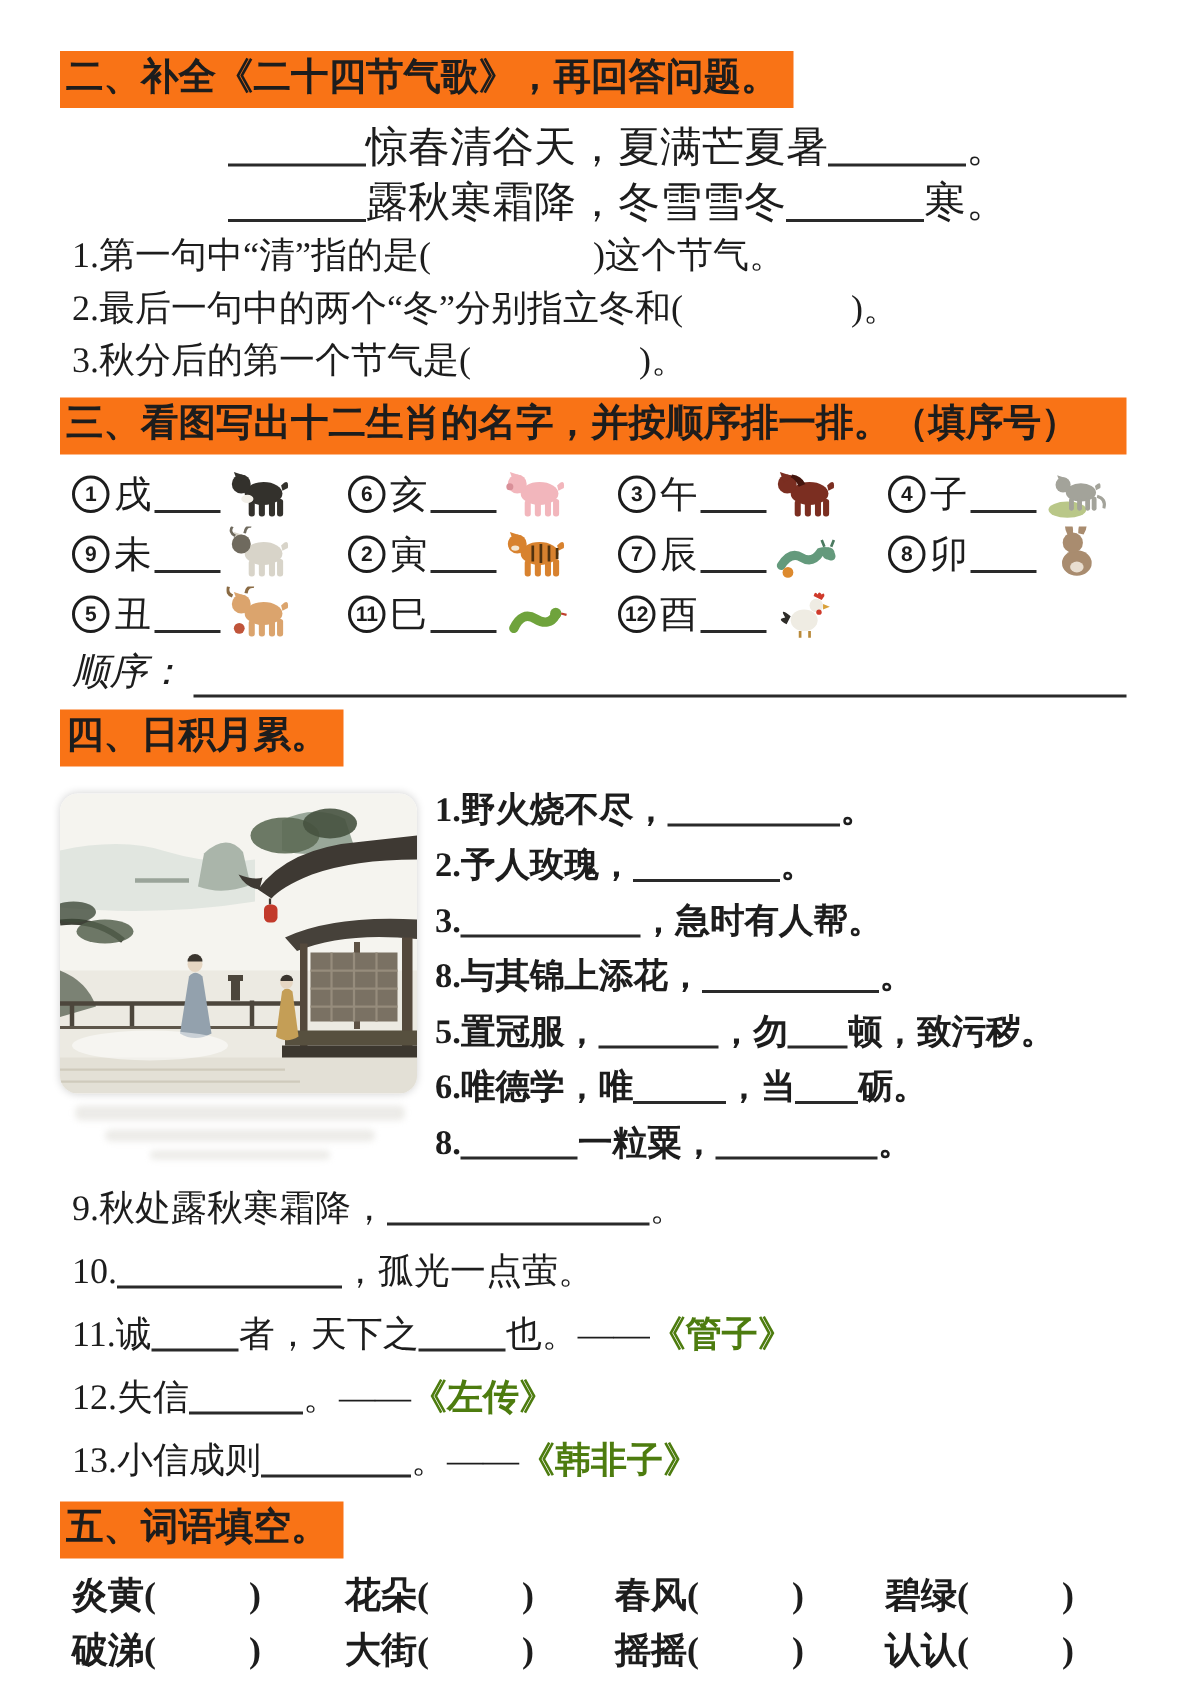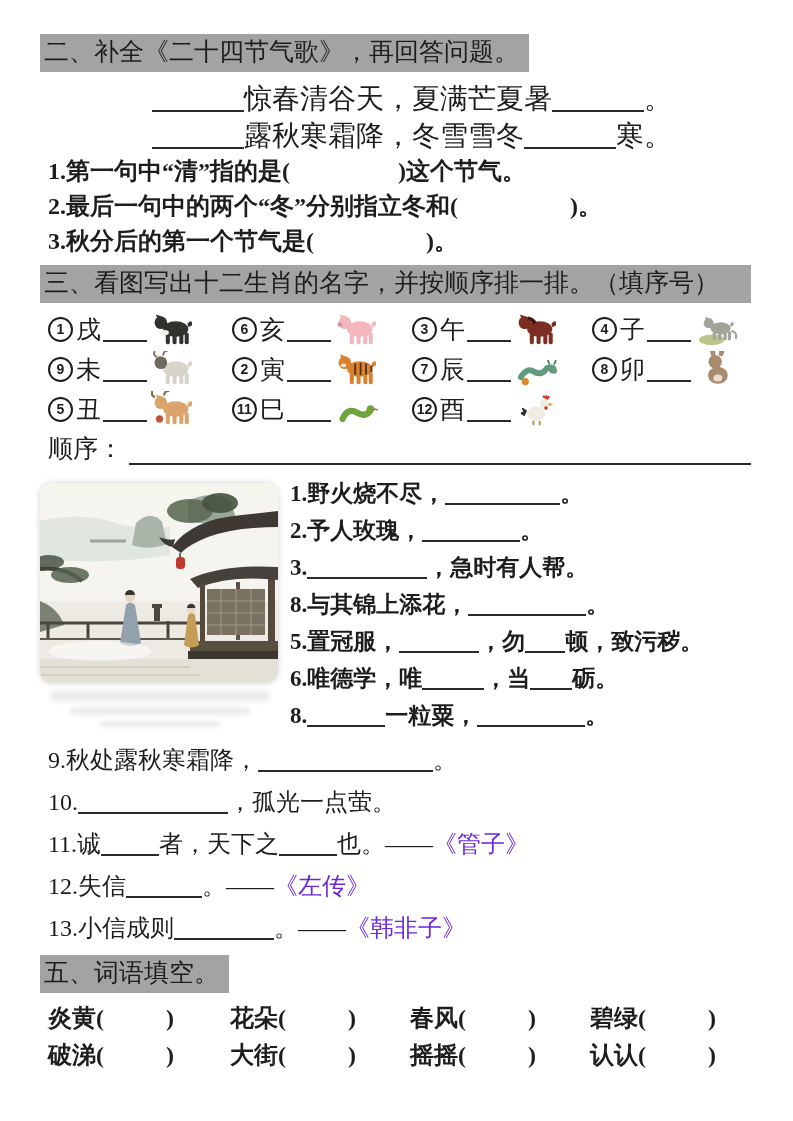--- a/index.html
+++ b/index.html
@@ -4,51 +4,51 @@
 <style>
   * { margin:0; padding:0; box-sizing:border-box; }
   html,body { background:#fff; }
   .page {
     position:relative; width:793px; height:1121px; margin:0 auto;
     background:#fff; overflow:hidden; color:#1d1d1d;
     font-family:"Liberation Serif","DejaVu Serif",serif;
     padding:34px 42px 0 40px;
   }
   .hl {
-    display:inline-block; background:#a3a3a3; font-weight:400;
+    display:inline-block; background:#f97316; font-weight:700;
     font-size:25px; line-height:34px; padding:1px 10px 3px 4px;
   }
   .hl.full { display:block; padding-right:4px; }
   .sec2-poem { margin:8px 0 0 112px; font-size:28px; line-height:37px; }
-  .qline { font-size:24px; line-height:35px; margin-left:8px;font-weight:bold; }
+  .qline { font-size:24px; line-height:35px; margin-left:8px; }
   .blank { display:inline-block; border-bottom:2px solid #2a2a2a; height:1em; vertical-align:-4px; }
   .psp { display:inline-block; }
   .zgrid { display:grid; grid-template-columns:184px 180px 180px 167px; margin:8px 0 0 8px; row-gap:4px; }
   .zcell { display:flex; align-items:center; font-size:25px; height:36px; }
   .circ {
     display:inline-flex; align-items:center; justify-content:center; flex:none;
     width:25px; height:25px; border:2px solid #1d1d1d; border-radius:50%;
     font-size:14px; font-weight:700; margin-right:3px;
     font-family:"Liberation Sans","DejaVu Sans",sans-serif;
   }
   .zblank { width:44px; margin:0 4px 0 2px; }
   .animal { width:44px; height:36px; flex:none; }
-  .orderline { display:flex; align-items:flex-end; font-size:25px; margin:6px 0 0 8px; line-height:32px; }
+  .orderline { display:flex; align-items:flex-end; font-size:25px; margin:6px 0 0 8px; line-height:32px;font-style:italic; }
   .orderline .blank { flex:1; margin-left:6px; }
   .sec4 { display:flex; margin-top:8px;font-weight:bold; }
   .paintcol { width:250px; flex:none; padding-top:10px; }
   .painting {
     width:238px; height:200px; border-radius:12px; overflow:hidden; display:block;
     box-shadow:0 0 6px rgba(0,0,0,.18);
   }
   .reflection { width:238px; height:52px; margin-top:4px; filter:blur(2px); opacity:.35; overflow:hidden; }
   .reflection .bar { background:#c9c6bd; border-radius:4px; }
   .s4list { flex:1; font-size:23px; line-height:37px; padding-top:2px; }
   .s4wide { font-size:24px; line-height:42px; margin-left:8px; }
-  .src { color:#6d28d9; font-weight:400; }
+  .src { color:#4d7c0f; font-weight:700; }
   .wgrid { display:grid; grid-template-columns:182px 180px 180px 169px; margin:10px 0 0 8px; row-gap:6px; }
   .wcell { font-size:24px; line-height:31px; white-space:nowrap;font-weight:bold; }
 </style>
 </head>
 <body>
 
 <div class="page">
 
   
   <div class="hl">二、补全《二十四节气歌》，再回答问题。</div>
@@ -219,20 +219,21 @@
       </svg>
     </div>
   </div>
 
   <div class="orderline">
     <span>顺序：</span>
     <span class="blank"></span>
   </div>
 
   
+  <div class="hl" style="margin-top:8px">四、日积月累。</div>
 
   <div class="sec4">
     <div class="paintcol">
       <svg class="painting" viewBox="0 0 238 200">
         <rect width="238" height="200" fill="#f5f4ef"></rect>
         <rect y="118" width="238" height="82" fill="#eceae2"></rect>
         <path d="M0 38 q42 -9 72 1 q30 9 58 5 l0 28 q-62 10 -130 4 z" fill="#dde3dd" opacity=".85"></path>
         <path d="M148 18 q22 -11 42 -1 l6 18 q-26 9 -48 3 z" fill="#8f9f8f" opacity=".9"></path>
         <path d="M96 40 q15 -14 26 -1 l5 22 q-19 7 -35 1 z" fill="#aab5aa"></path>
         <path d="M50 58 h36" stroke="#9aa49a" stroke-width="3"></path>

